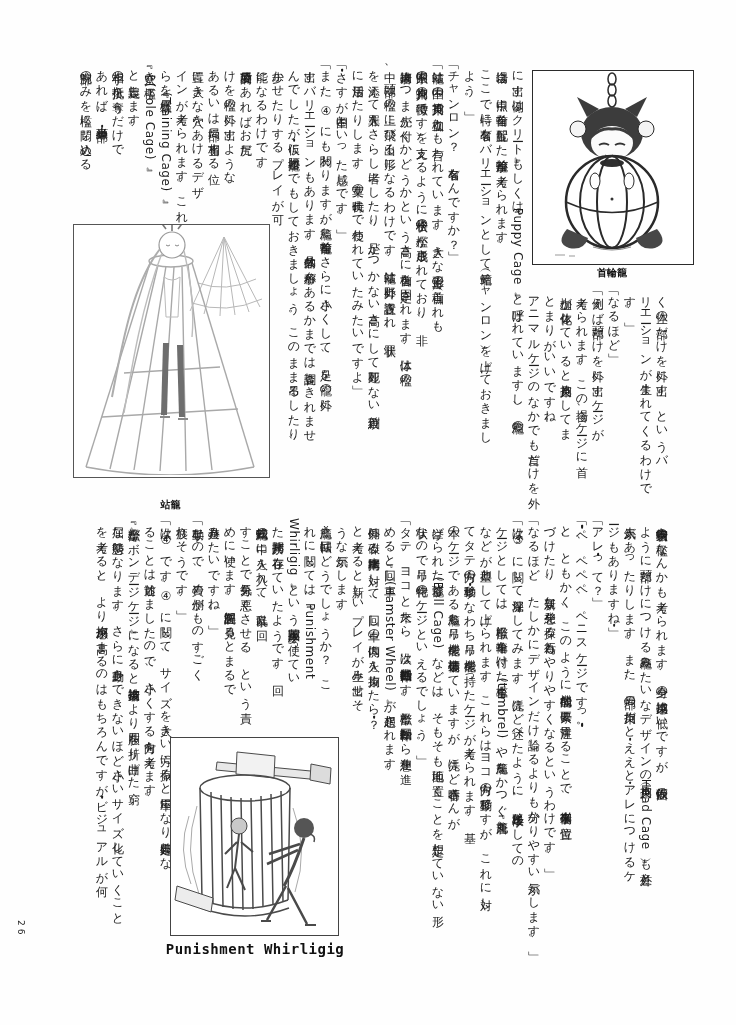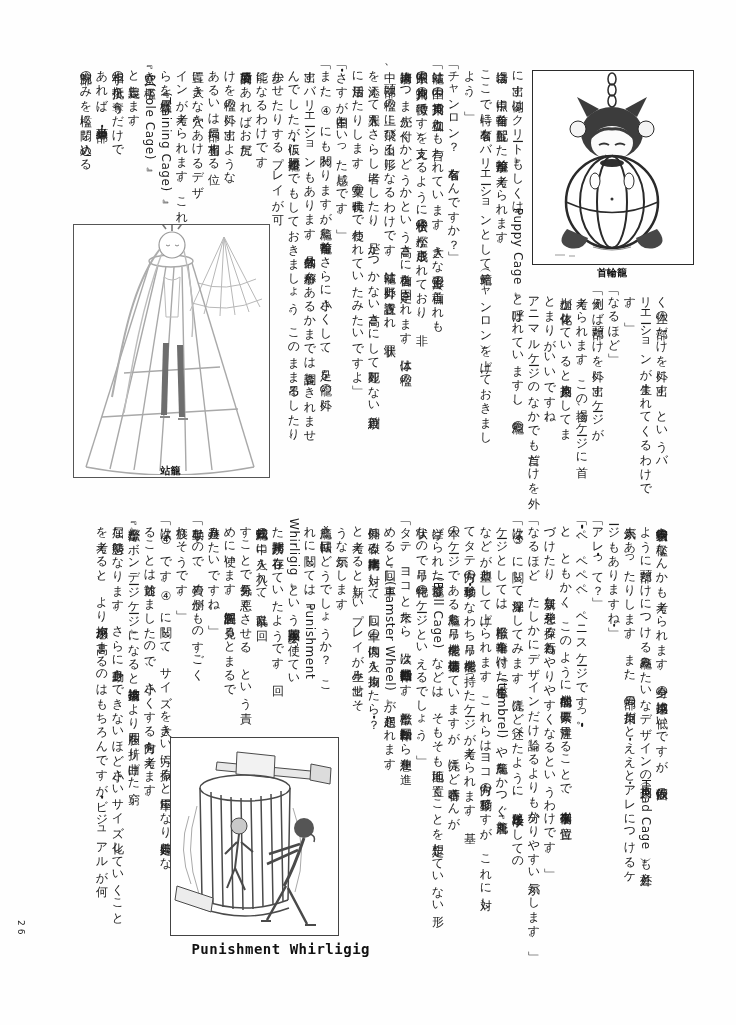--- a/index.html
+++ b/index.html
@@ -13,23 +13,23 @@
   #top-cols .short{height:160px;}
   #bottom-cols{top:518px;right:66px;height:490px;}
   #bottom-cols .short{height:220px;}
   .figure{position:absolute;background:#ffffff;border:1px solid #2b2b2b;z-index:2;}
   .figcap{position:absolute;text-align:center;font-weight:bold;font-size:10px;color:#111;z-index:2;}
   .figcap-mono{position:absolute;text-align:center;font-weight:bold;font-size:14px;color:#111;
                font-family:"DejaVu Sans Mono",monospace;z-index:2;letter-spacing:0.5px;}
   #fig-kubiwa{left:532px;top:70px;width:160px;height:193px;}
   #cap-kubiwa{left:532px;top:266px;width:160px;}
   #fig-tanglong{left:73px;top:224px;width:195px;height:252px;border-color:#555;}
-  #cap-tanglong{left:73px;top:464px;width:195px;}
+  #cap-tanglong{left:73px;top:498px;width:195px;}
   #fig-whirligig{left:170px;top:737px;width:167px;height:197px;border-color:#444;}
-  #cap-whirligig{left:140px;top:941px;width:230px;text-align:right;}
+  #cap-whirligig{left:140px;top:941px;width:230px;}
   #page-number{position:absolute;left:16px;top:920px;writing-mode:vertical-rl;
                font-size:9px;letter-spacing:3px;color:#222;}
   svg{display:block;}
 </style>
 </head>
 <body>
 
 <div id="page">
 
   <div id="top-cols" class="cols">

